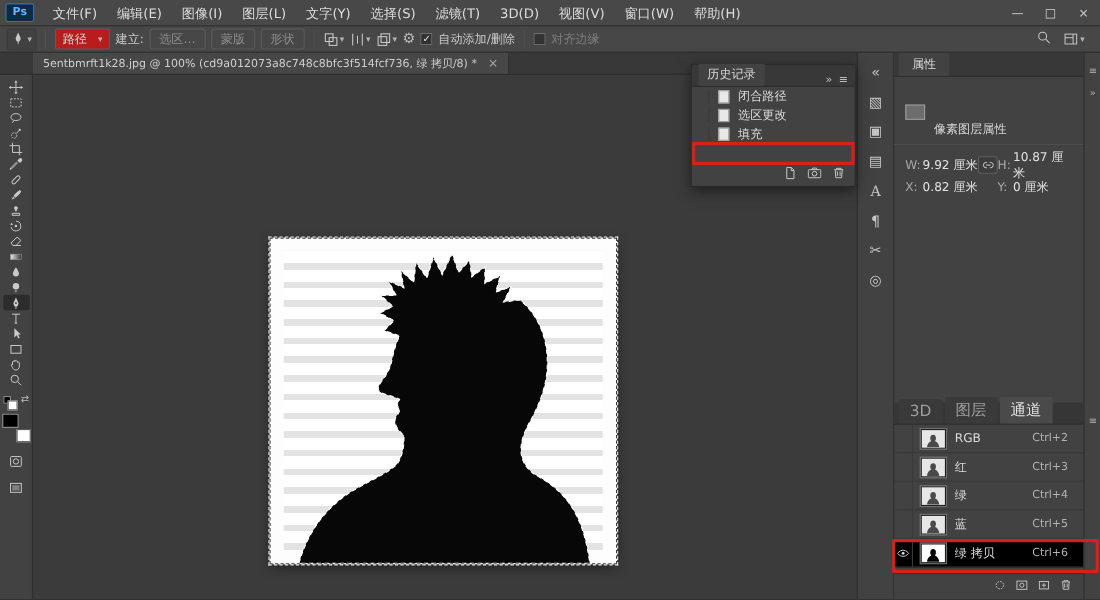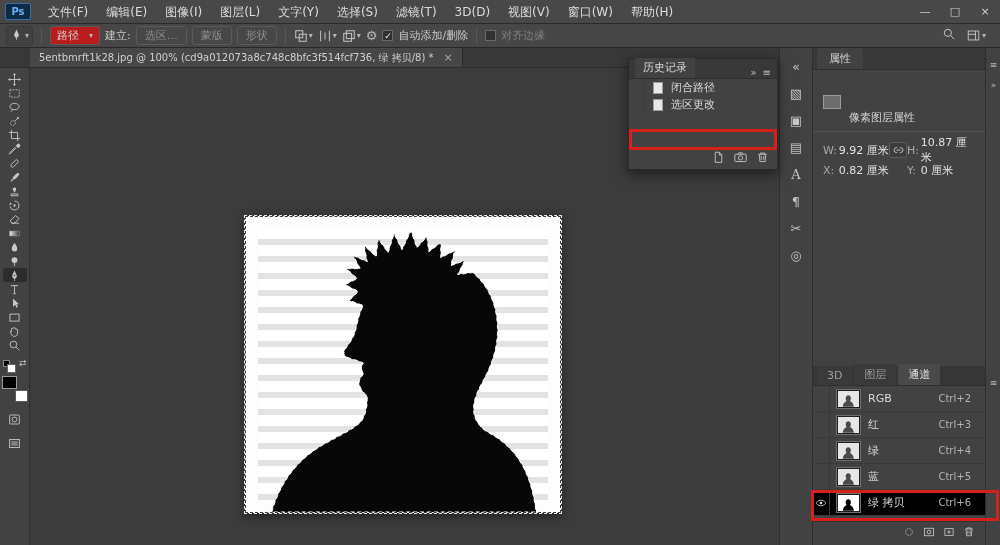--- a/index.html
+++ b/index.html
@@ -82,21 +82,21 @@
   .props-div { height:1px; background:#333; border-bottom:1px solid #525252; margin:0 0 6px; }
   .dim-rows { position:relative; padding:2px 10px; }
   .dim-line { display:flex; align-items:center; height:20px; }
   .dim-label { color:#a9a9a9; width:18px; }
   .dim-val { color:#e2e2e2; width:62px; }
   .dim-label2 { color:#a9a9a9; width:16px; margin-left:14px; }
   .link-btn { position:absolute; left:76px; top:4px; width:18px; height:16px; border:1px solid #5e5e5e; border-radius:2px; background:#3c3c3c; display:flex; align-items:center; justify-content:center; }
   .link-btn svg { width:13px; height:13px; }
 
   .chan-tabs { position:absolute; top:318px; left:0; right:0; height:20px; background:#363636; display:flex; align-items:flex-end; padding-left:4px; border-bottom:1px solid #2e2e2e; }
-  .ctab { padding:3px 10px; font-size:11px; color:#9f9f9f; background:#3a3a3a; margin-right:2px; border-radius:2px 2px 0 0; }
+  .ctab { padding:3px 10px; font-size:14px; color:#9f9f9f; background:#3a3a3a; margin-right:2px; border-radius:2px 2px 0 0; }
   .ctab.active { background:#4a4a4a; color:#e0e0e0; }
   .chan-rows { position:absolute; top:338px; left:0; right:0; }
   .chan-row { height:26px; display:flex; align-items:center; border-bottom:1px solid #3a3a3a; }
   .chan-row.sel { background:#000000; }
   .eye-cell { width:17px; height:26px; border-right:1px solid #393939; display:flex; align-items:center; justify-content:center; }
   .eye-cell svg { width:12px; height:10px; }
   .thumb { width:23px; height:18px; margin:0 8px 0 7px; border:1px solid #1f1f1f; outline:1px solid #6f6f6f; background:#e6e6e6; overflow:hidden; }
   .thumb svg { width:100%; height:100%; display:block; }
   .thumb.dark { background:#ffffff; }
   .chan-name { flex:1; color:#dadada; }
@@ -389,20 +389,25 @@
     <div class="hp-row">
       <span class="hp-well"></span>
       <span class="hp-doc"></span>
       <span class="hp-label">闭合路径</span>
     </div>
     <div class="hp-row">
       <span class="hp-well"></span>
       <span class="hp-doc"></span>
       <span class="hp-label">选区更改</span>
     </div>
+    <div class="hp-row">
+      <span class="hp-well"></span>
+      <span class="hp-doc"></span>
+      <span class="hp-label">填充</span>
+    </div>
     <div class="hp-footer">
       <span><svg viewBox="0 0 16 16">
             <path class="s" d="M4 1.5h5l3 3V14H4z"></path>
             <path class="s" d="M9 1.5V5h3"></path>
           </svg></span>
       <span><svg viewBox="0 0 16 16">
             <rect class="s" x="1" y="4" width="14" height="9" rx="1"></rect>
             <circle class="s" cx="8" cy="8.5" r="2.6"></circle>
             <path class="s" d="M5 4l1-1.8h4L11 4"></path>
           </svg></span>

